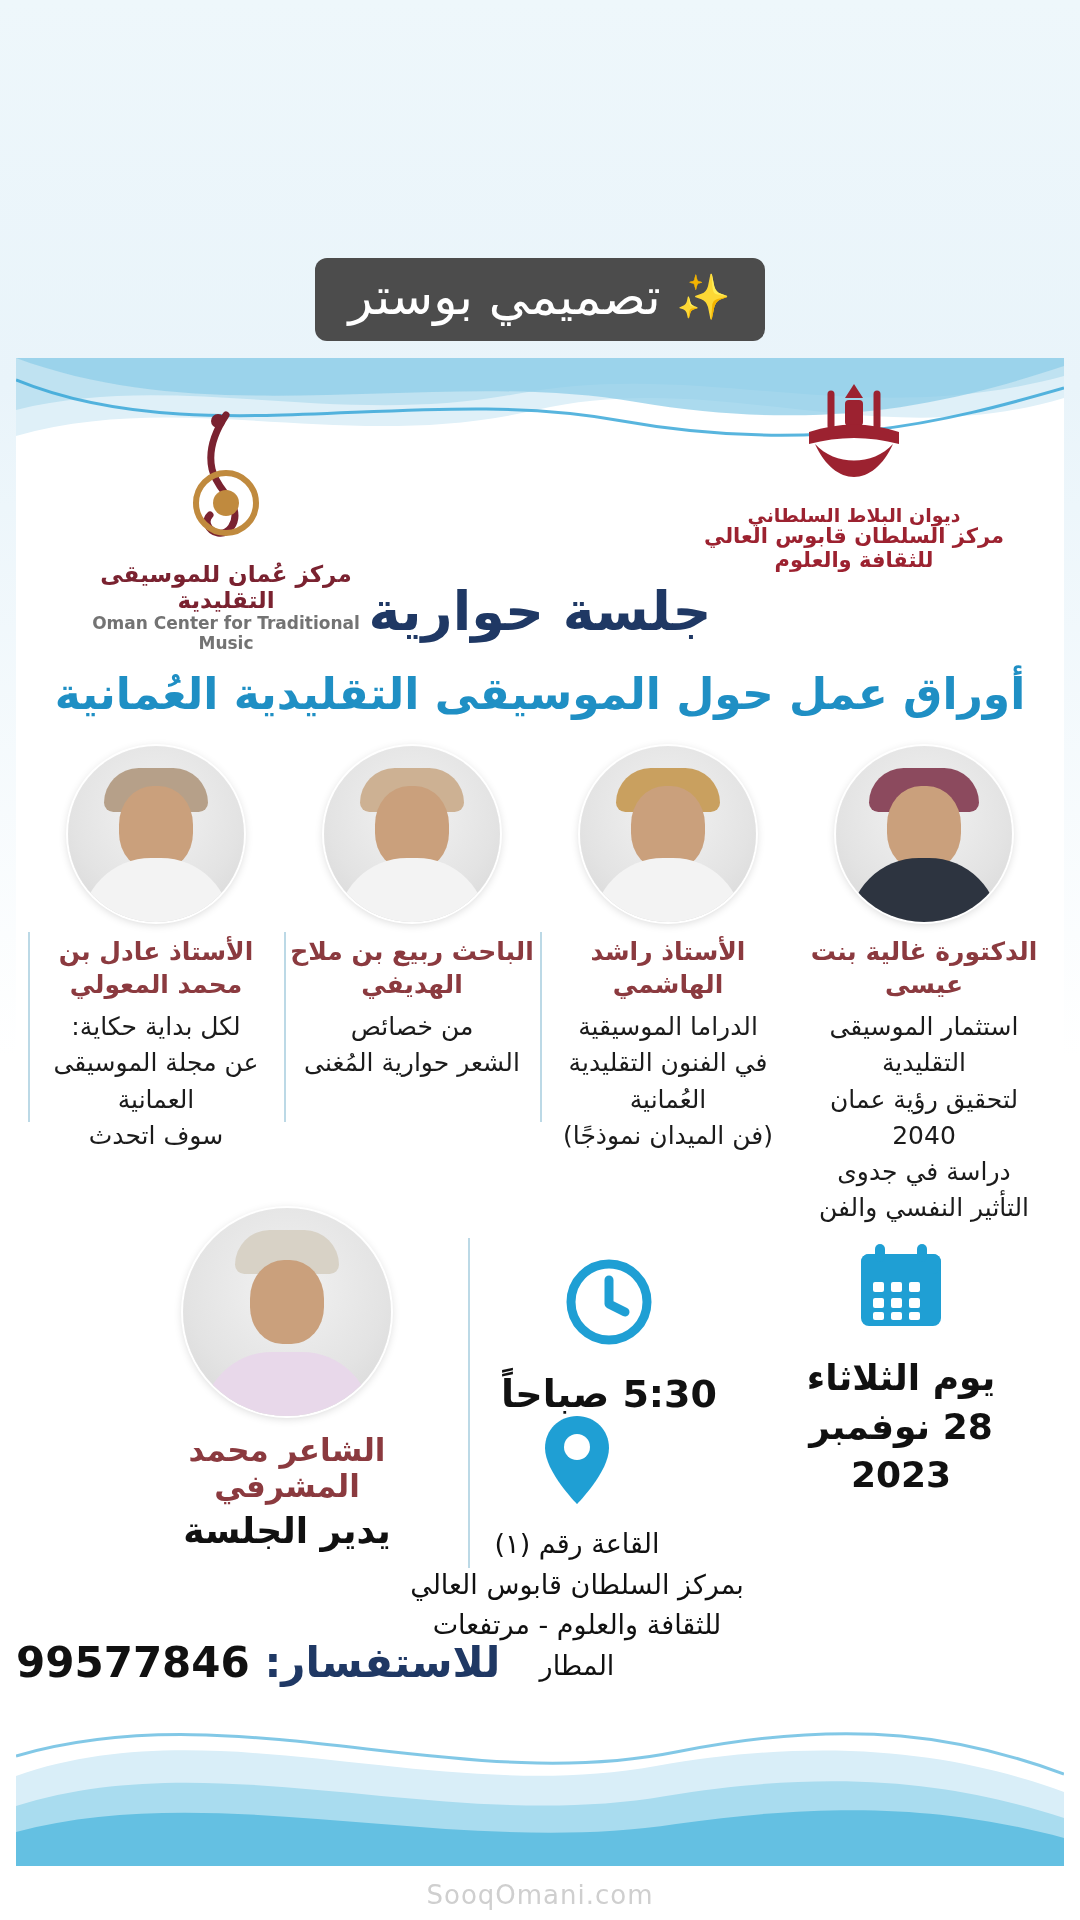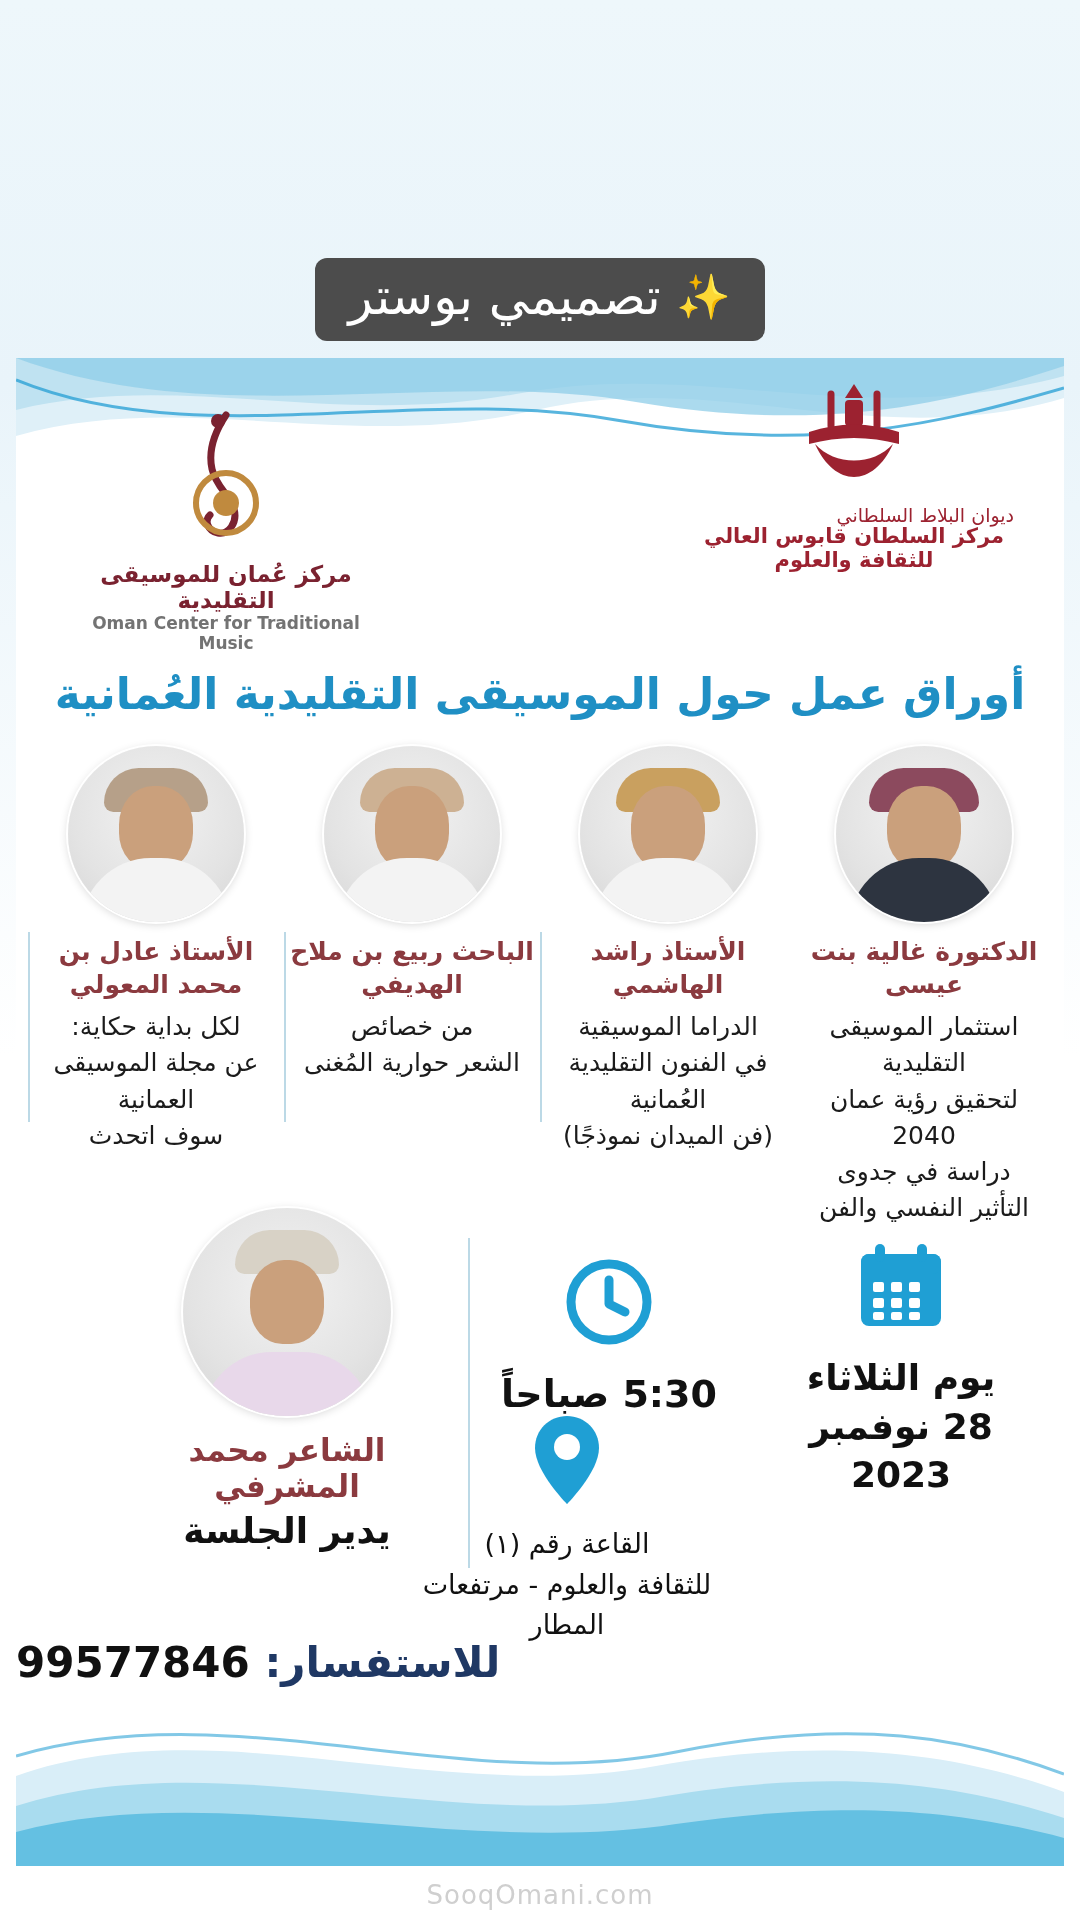--- a/index.html
+++ b/index.html
@@ -96,23 +96,22 @@
   }
   .logo-en {
     color: #737373;
     font-size: 17px;
     font-weight: bold;
     direction: ltr;
   }
   .khanjar-ar1 {
     color: #9c2230;
     font-size: 19px;
-    font-weight: normal;
+    font-weight: bold;
     margin-top: 2px;
-    text-align: right;
   }
   .khanjar-ar2 {
     color: #9c2230;
     font-size: 21px;
     font-weight: bold;
     margin-top: -2px;
   }
 
   
   .h-main {
@@ -280,21 +279,21 @@
     color: #111111;
     font-size: 36px;
     font-weight: bold;
     line-height: 1.35;
   }
 
   
   .loc-block {
     position: absolute;
     top: 1052px;
-    right: 322px;
+    right: 312px;
     width: 350px;
     text-align: center;
   }
   .loc-text {
     margin-top: 10px;
     color: #111111;
     font-size: 27px;
     line-height: 1.5;
   }
 
@@ -371,20 +370,21 @@
         <path d="M75,6 L84,20 L66,20 Z" fill="#9c2230"></path>
         <rect x="66" y="22" width="18" height="26" rx="4" fill="#9c2230"></rect>
         <path d="M30,54 C60,44 90,44 120,54 L120,66 C90,58 60,58 30,66 Z" fill="#9c2230"></path>
         <path d="M36,66 C56,110 94,110 114,66 C94,88 56,88 36,66 Z" fill="#9c2230"></path>
         <path d="M52,48 L52,16 M98,48 L98,16" stroke="#9c2230" stroke-width="7" stroke-linecap="round"></path>
       </svg>
       <div class="khanjar-ar1">ديوان البلاط السلطاني</div>
       <div class="khanjar-ar2">مركز السلطان قابوس العالي للثقافة والعلوم</div>
     </div>
 
+    <div class="h-main">جلسة حوارية</div>
     <div class="h-sub">أوراق عمل حول الموسيقى التقليدية العُمانية</div>
 
     <div class="speakers">
 
       <div class="speaker">
         <div class="portrait p1">
           <div class="cap"></div>
             <div class="head"></div>
             <div class="body"></div>
         </div>
@@ -477,20 +477,21 @@
       <div class="date-text">يوم الثلاثاء</div>
       <div class="date-text" style="margin-top:0">28 نوفمبر 2023</div>
     </div>
 
     <div class="loc-block">
       <svg width="80" height="100" viewBox="0 0 80 100">
         <path d="M40,6 C22,6 8,20 8,38 C8,62 40,94 40,94 C40,94 72,62 72,38 C72,20 58,6 40,6 Z" fill="#1f9fd4"></path>
         <circle cx="40" cy="37" r="13" fill="#ffffff"></circle>
       </svg>
       <div class="loc-text">القاعة رقم (١)</div>
+      <div class="loc-text" style="margin-top:0">بمركز السلطان قابوس العالي</div>
       <div class="loc-text" style="margin-top:0">للثقافة والعلوم - مرتفعات المطار</div>
     </div>
 
     <div class="contact">
       <span class="label">للاستفسار:</span>
       <span class="num">99577846</span>
     </div>
 
   </div>
 

